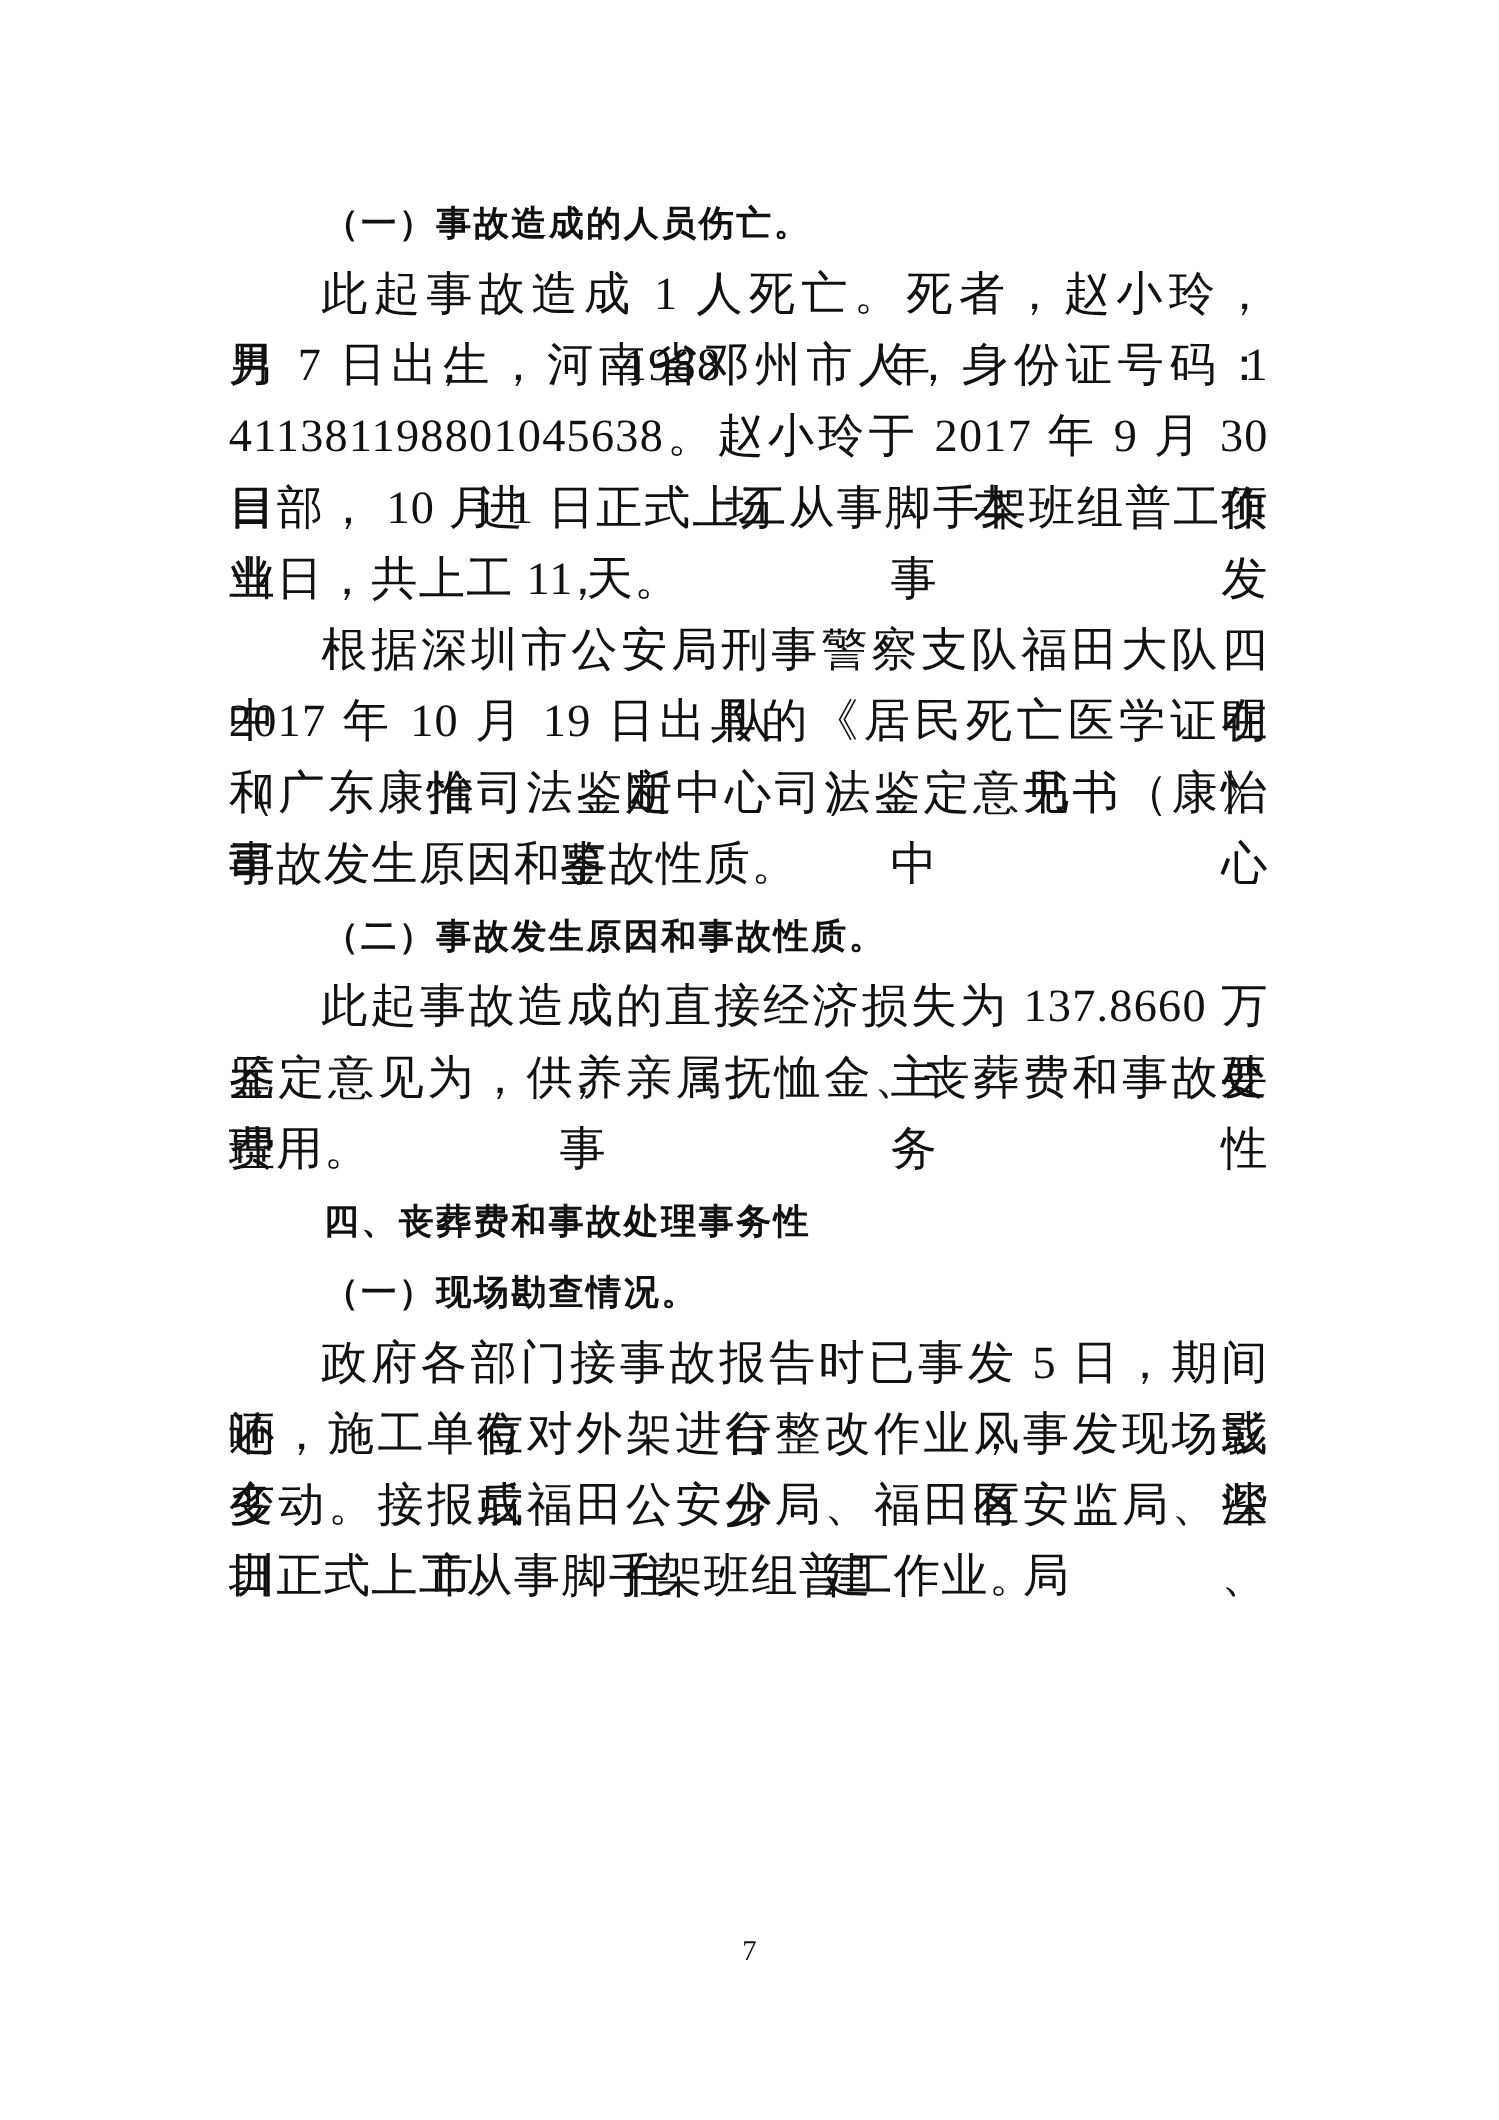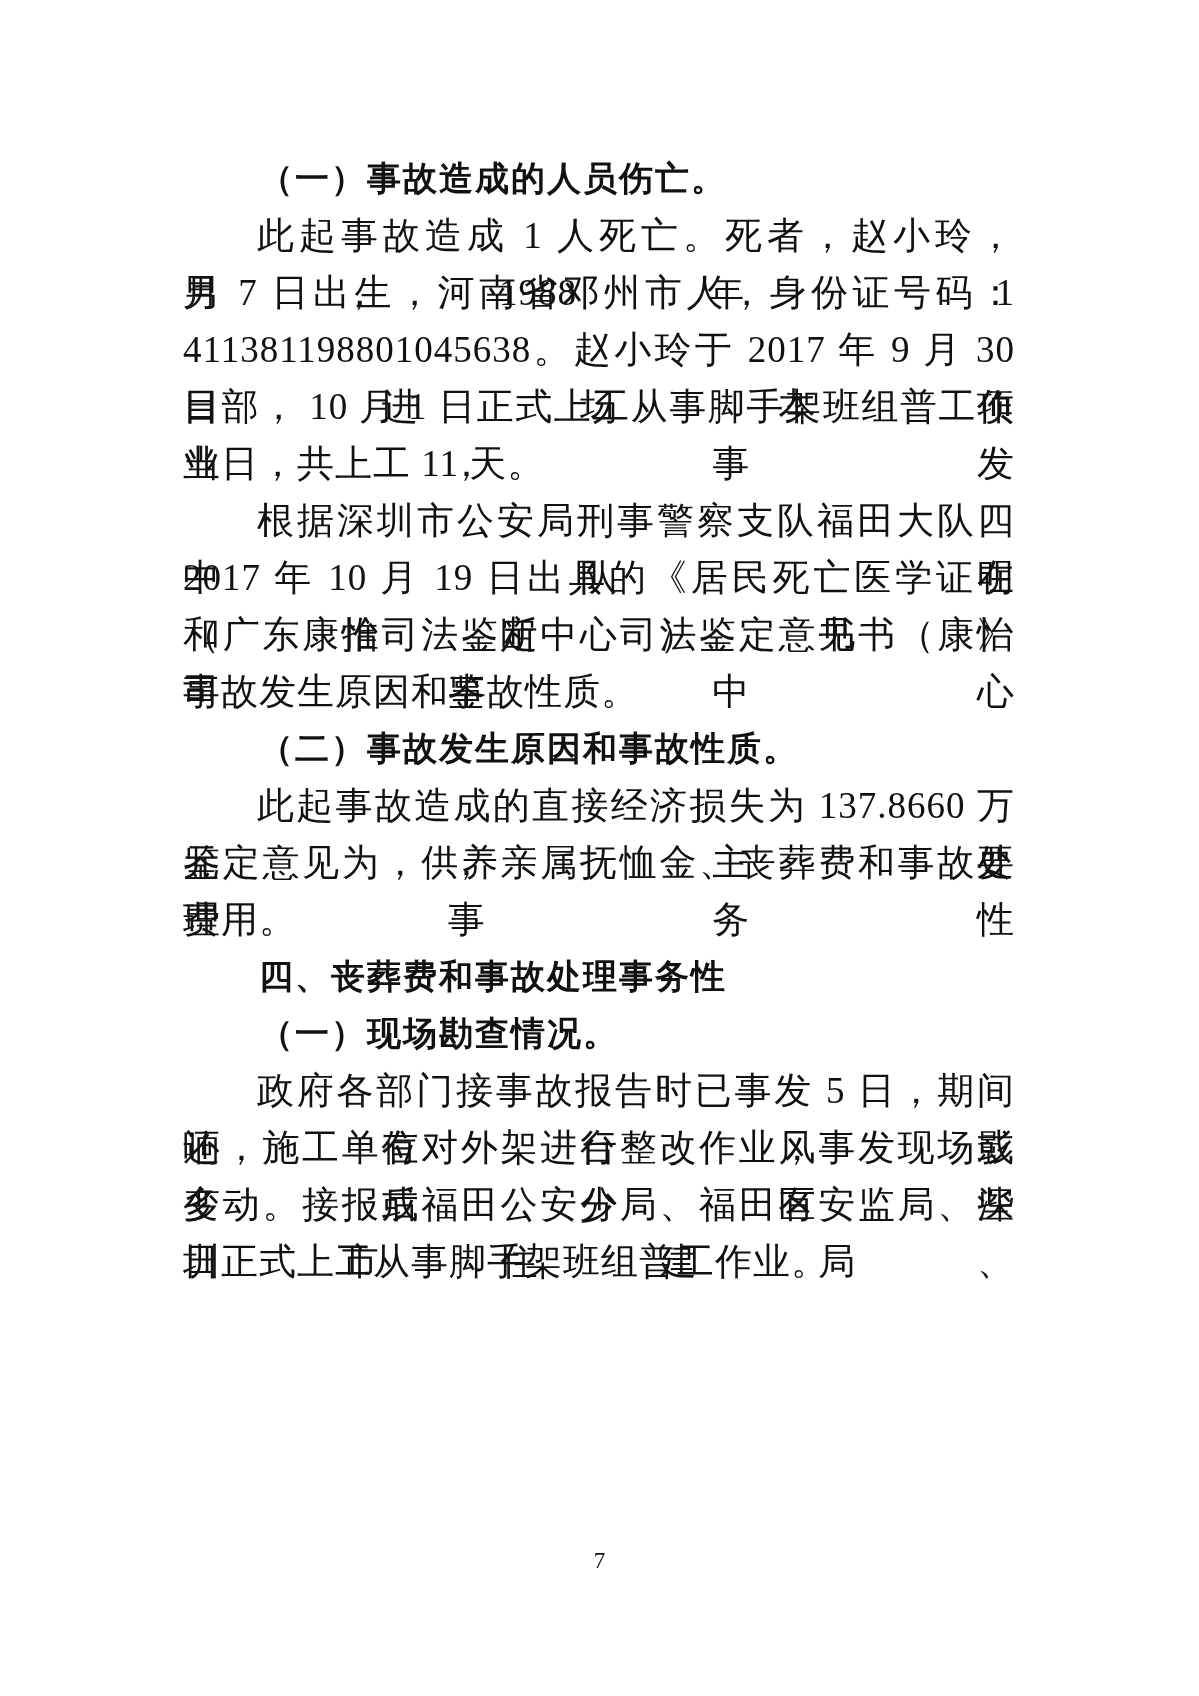--- a/index.html
+++ b/index.html
@@ -34,21 +34,21 @@
     text-align: justify;
     text-align-last: justify;
     text-justify: inter-character;
   }
   .line.indent {
     text-indent: 74px;
   }
   .line.heading {
     font-family: "Liberation Sans", "DejaVu Sans", sans-serif;
     font-weight: 700;
-    font-size: 34px;
+    font-size: 28px;
     letter-spacing: 2px;
     text-indent: 76px;
   }
   .pageno {
     position: absolute;
     top: 1546px;
     left: 0;
     width: 100%;
     text-align: center;
     font-size: 23px;

